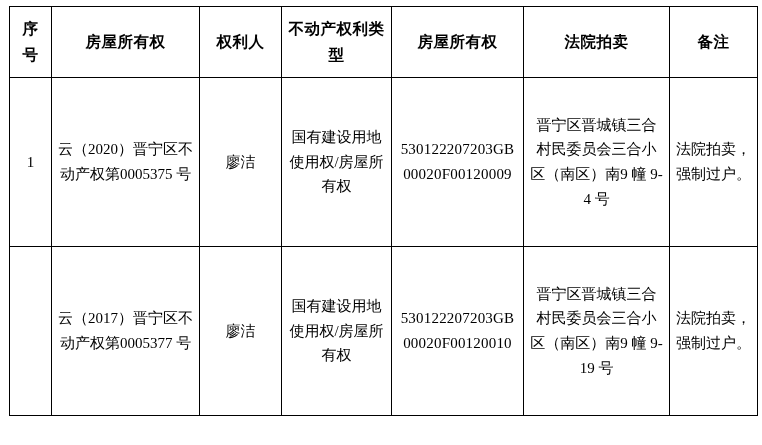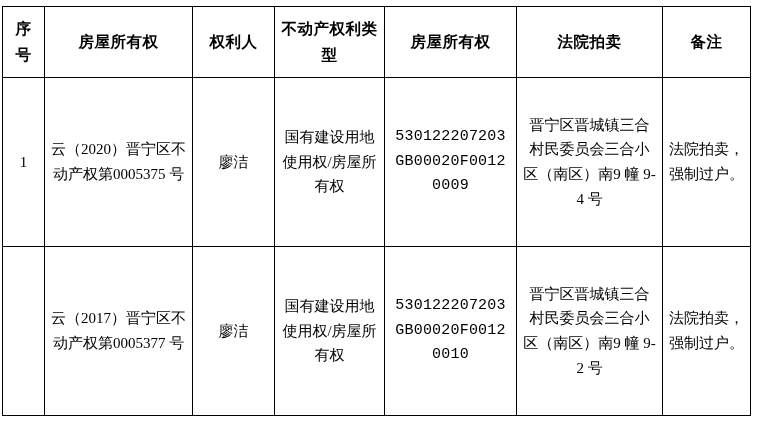--- a/index.html
+++ b/index.html
@@ -17,21 +17,21 @@
   .page {
     position: relative;
     width: 762px;
     height: 445px;
     background: #ffffff;
   }
   table.reg-table {
     border-collapse: collapse;
     table-layout: fixed;
     width: 748px;
-    margin: 6px 0 0 2px;
+    margin: 6px 0 0 9px;
     background: #ffffff;
   }
   table.reg-table th,
   table.reg-table td {
     border: 1px solid #000000;
     text-align: center;
     vertical-align: middle;
     padding: 4px 6px;
     font-size: 15px;
     line-height: 1.65;
@@ -52,21 +52,21 @@
   .col-owner  { width: 82px; }
   .col-type   { width: 110px; }
   .col-unit   { width: 132px; }
   .col-loc    { width: 146px; }
   .col-remark { width: 88px; }
 
   td.seq-cell {
     font-size: 15px;
   }
   td.unit-cell {
-    font-family: Liberation Mono, monospace;
+    font-family: Liberation Serif, serif;
     letter-spacing: 0.2px;
   }
   td.remark-cell {
     text-align: justify;
     text-align-last: left;
     padding-left: 8px;
     padding-right: 8px;
   }
 </style>
 </head>
@@ -103,18 +103,18 @@
         <td class="unit-cell">530122207203GB00020F00120009</td>
         <td>晋宁区晋城镇三合村民委员会三合小区（南区）南9 幢 9-4 号</td>
         <td class="remark-cell">法院拍卖，强制过户。</td>
       </tr>
       <tr>
         <td class="seq-cell"></td>
         <td>云（2017）晋宁区不动产权第0005377 号</td>
         <td>廖洁</td>
         <td>国有建设用地使用权/房屋所有权</td>
         <td class="unit-cell">530122207203GB00020F00120010</td>
-        <td>晋宁区晋城镇三合村民委员会三合小区（南区）南9 幢 9-2 号</td>
+        <td>晋宁区晋城镇三合村民委员会三合小区（南区）南9 幢 9-19 号</td>
         <td class="remark-cell">法院拍卖，强制过户。</td>
       </tr>
     </tbody>
   </table>
 </div>
 
 </body></html>

